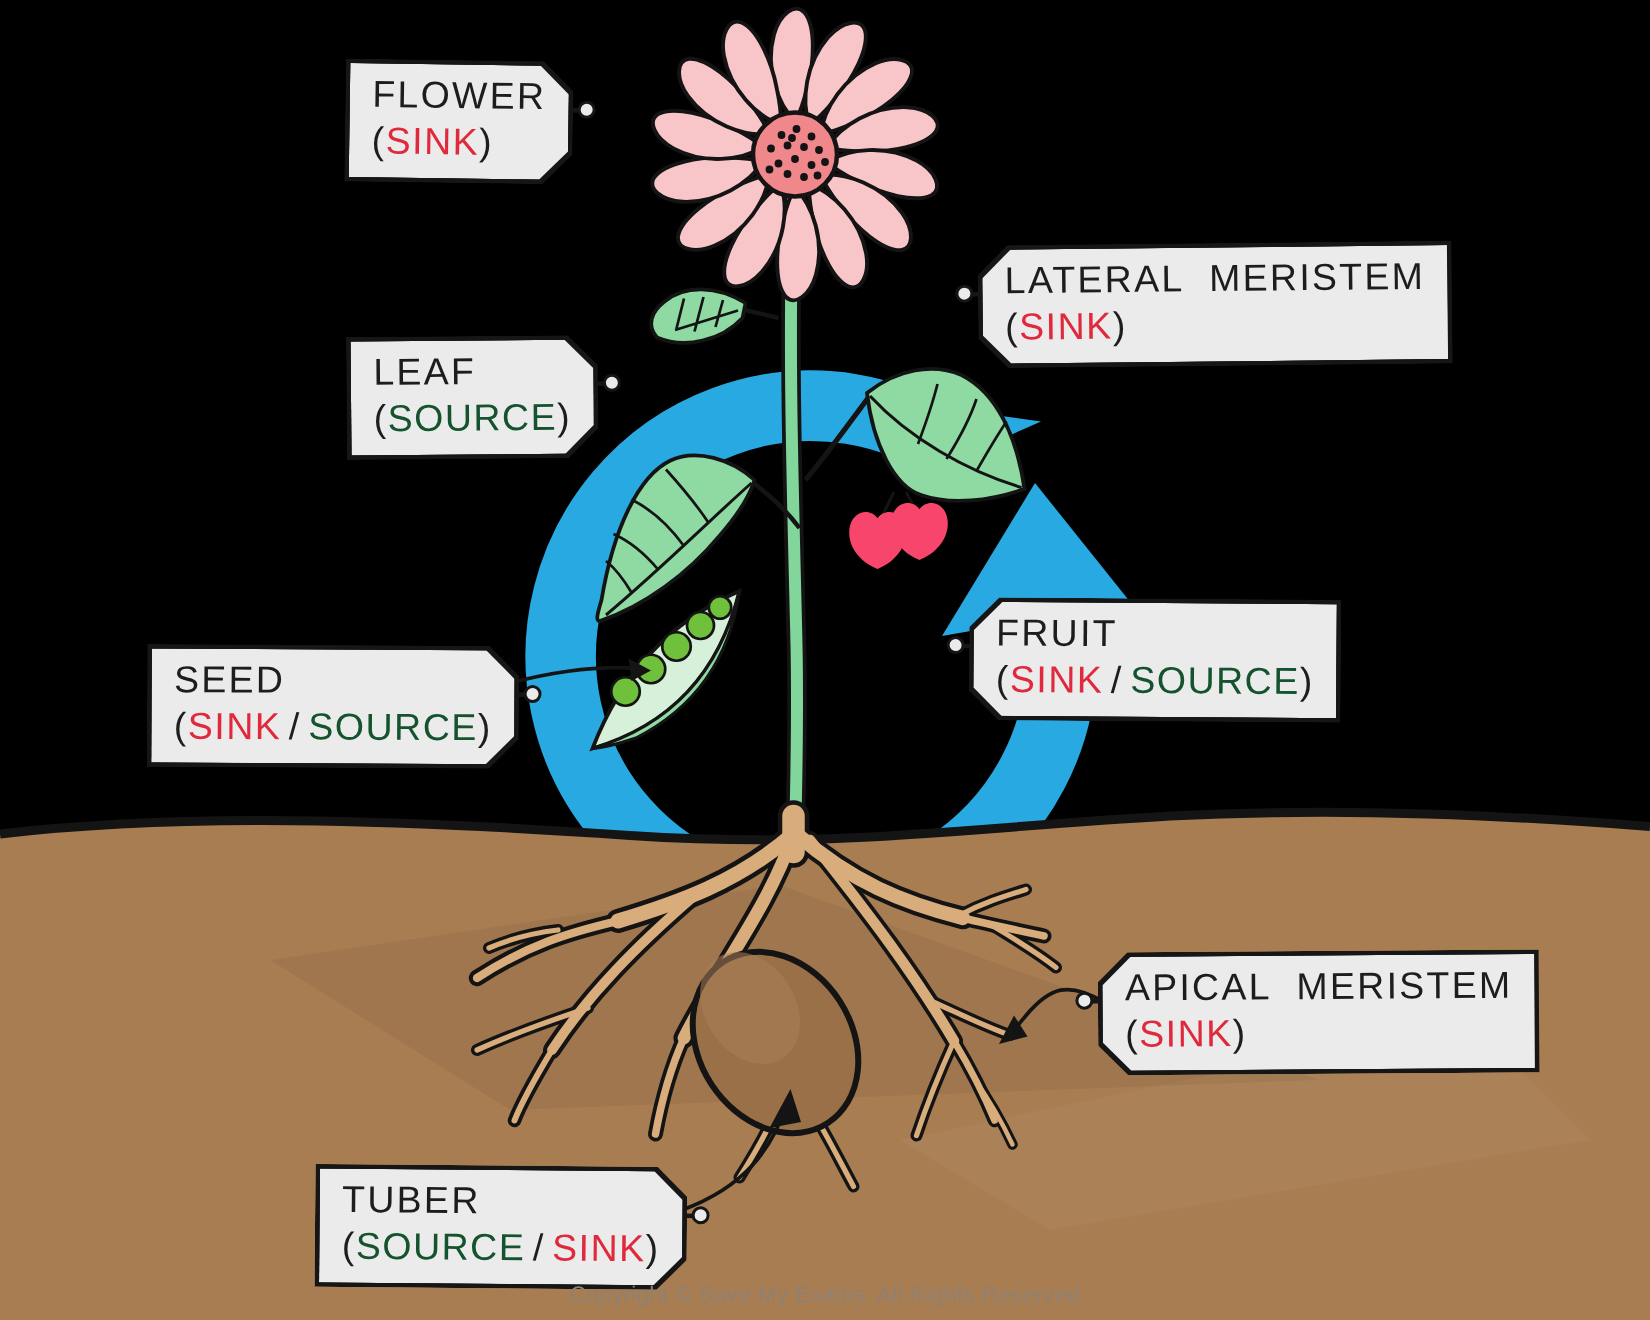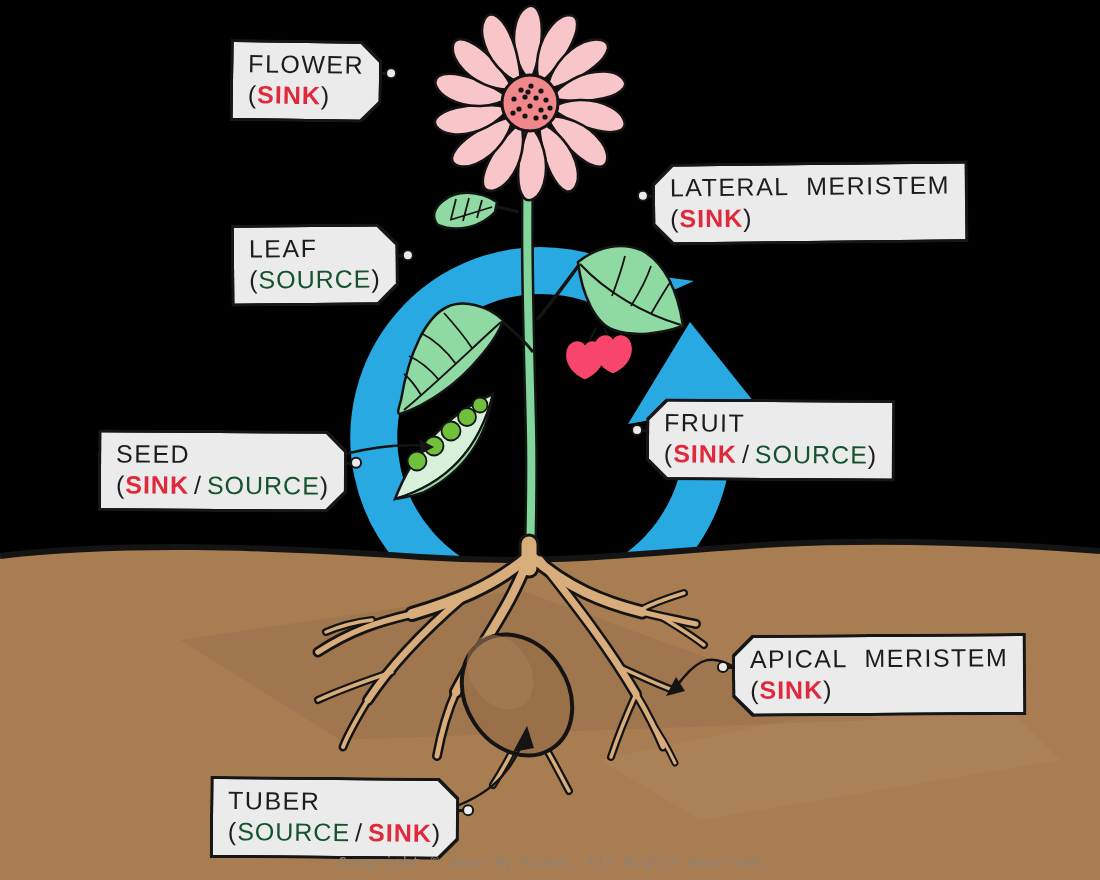--- a/index.html
+++ b/index.html
@@ -10,33 +10,33 @@
   
   .tag-wrap{position:absolute;z-index:10;}
   .tag{background:#161616;padding:3px;display:inline-block;}
   .tag.bevel-right{clip-path:polygon(0 0,calc(100% - 20px) 0,100% 20px,100% calc(100% - 20px),calc(100% - 20px) 100%,0 100%);}
   .tag.bevel-left{clip-path:polygon(20px 0,100% 0,100% 100%,20px 100%,0 calc(100% - 20px),0 20px);}
   .tag-inner{background:#ebebeb;padding:6px 15px 8px 15px;white-space:nowrap;}
   .tag.bevel-right .tag-inner{clip-path:polygon(0 0,calc(100% - 19px) 0,100% 19px,100% calc(100% - 19px),calc(100% - 19px) 100%,0 100%);}
   .tag.bevel-left .tag-inner{clip-path:polygon(19px 0,100% 0,100% 100%,19px 100%,0 calc(100% - 19px),0 19px);}
   .tag-line1{font-size:25px;letter-spacing:1.5px;word-spacing:9px;color:#1d1d1d;line-height:31px;}
   .tag-line2{font-size:25px;letter-spacing:1px;color:#1d1d1d;line-height:31px;}
-  .t-red{color:#e0293c;font-weight:bold;}
+  .t-red{color:#e0293c;}
   .t-green{color:#14532d;}
   .t-sep{padding:0 5px;}
   .tag-hole{position:absolute;width:8px;height:8px;border:2.5px solid #161616;border-radius:50%;background:#ebebeb;top:26px;}
   .tag-stub{position:absolute;width:9px;height:2.5px;background:#161616;top:31px;}
   .hole-right .tag-hole{right:-15px;}
   .hole-right .tag-stub{right:-7px;}
   .hole-left .tag-hole{left:-15px;}
   .hole-left .tag-stub{left:-7px;}
 
   
   .copyright{position:absolute;left:0;right:0;top:855px;text-align:center;z-index:11;
-             font-size:15px;color:#8f8172;letter-spacing:0.2px;font-family:Liberation Mono, monospace;}
+             font-size:15px;color:#8f8172;letter-spacing:0.2px;}
 </style>
 </head>
 <body>
 
 <svg id="scene" viewBox="0 0 1100 880">
   <defs>
     <path id="petal" d="M 0,-22 C -12,-34 -20,-58 -14,-80 C -10,-94 0,-101 6,-95 C 14,-86 13,-62 8,-44 C 5,-32 3,-27 0,-22 Z"></path>
     <path id="cherry" d="M 0,-10 C -4,-16 -14,-14 -15,-4 C -16,6 -8,14 0,17 C 8,14 16,6 15,-4 C 14,-14 4,-16 0,-10 Z"></path>
   </defs>
 

